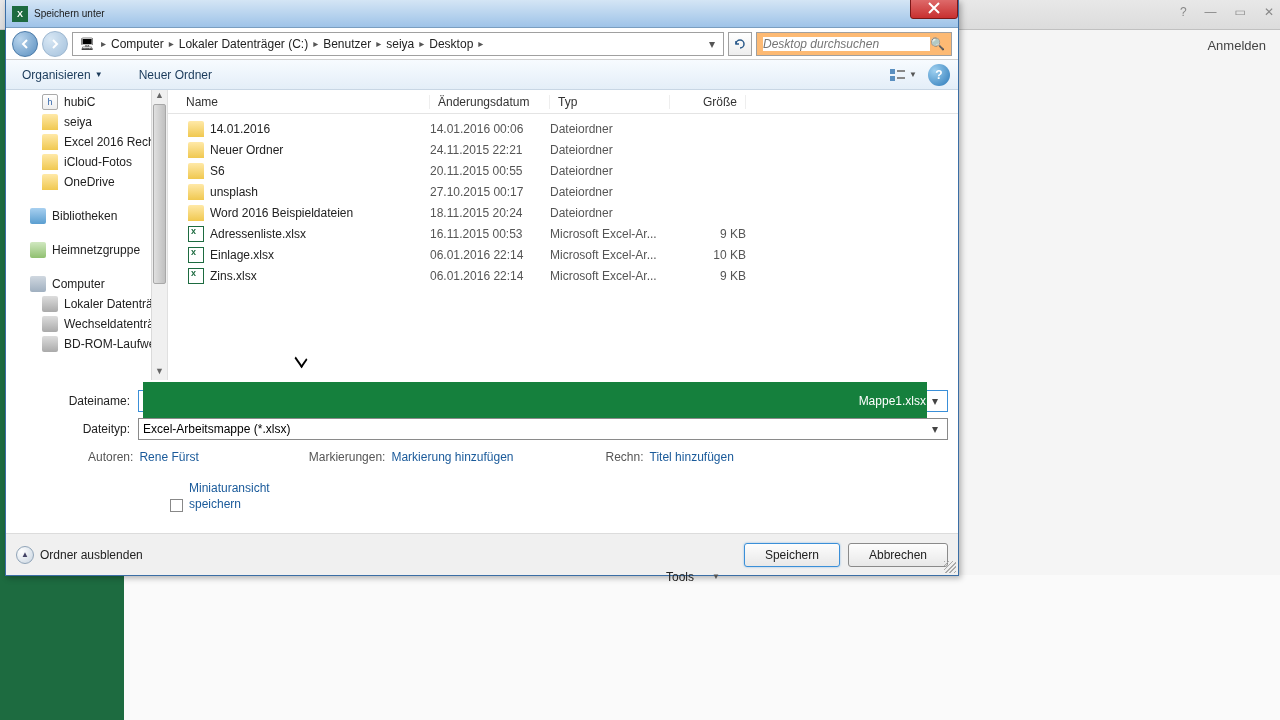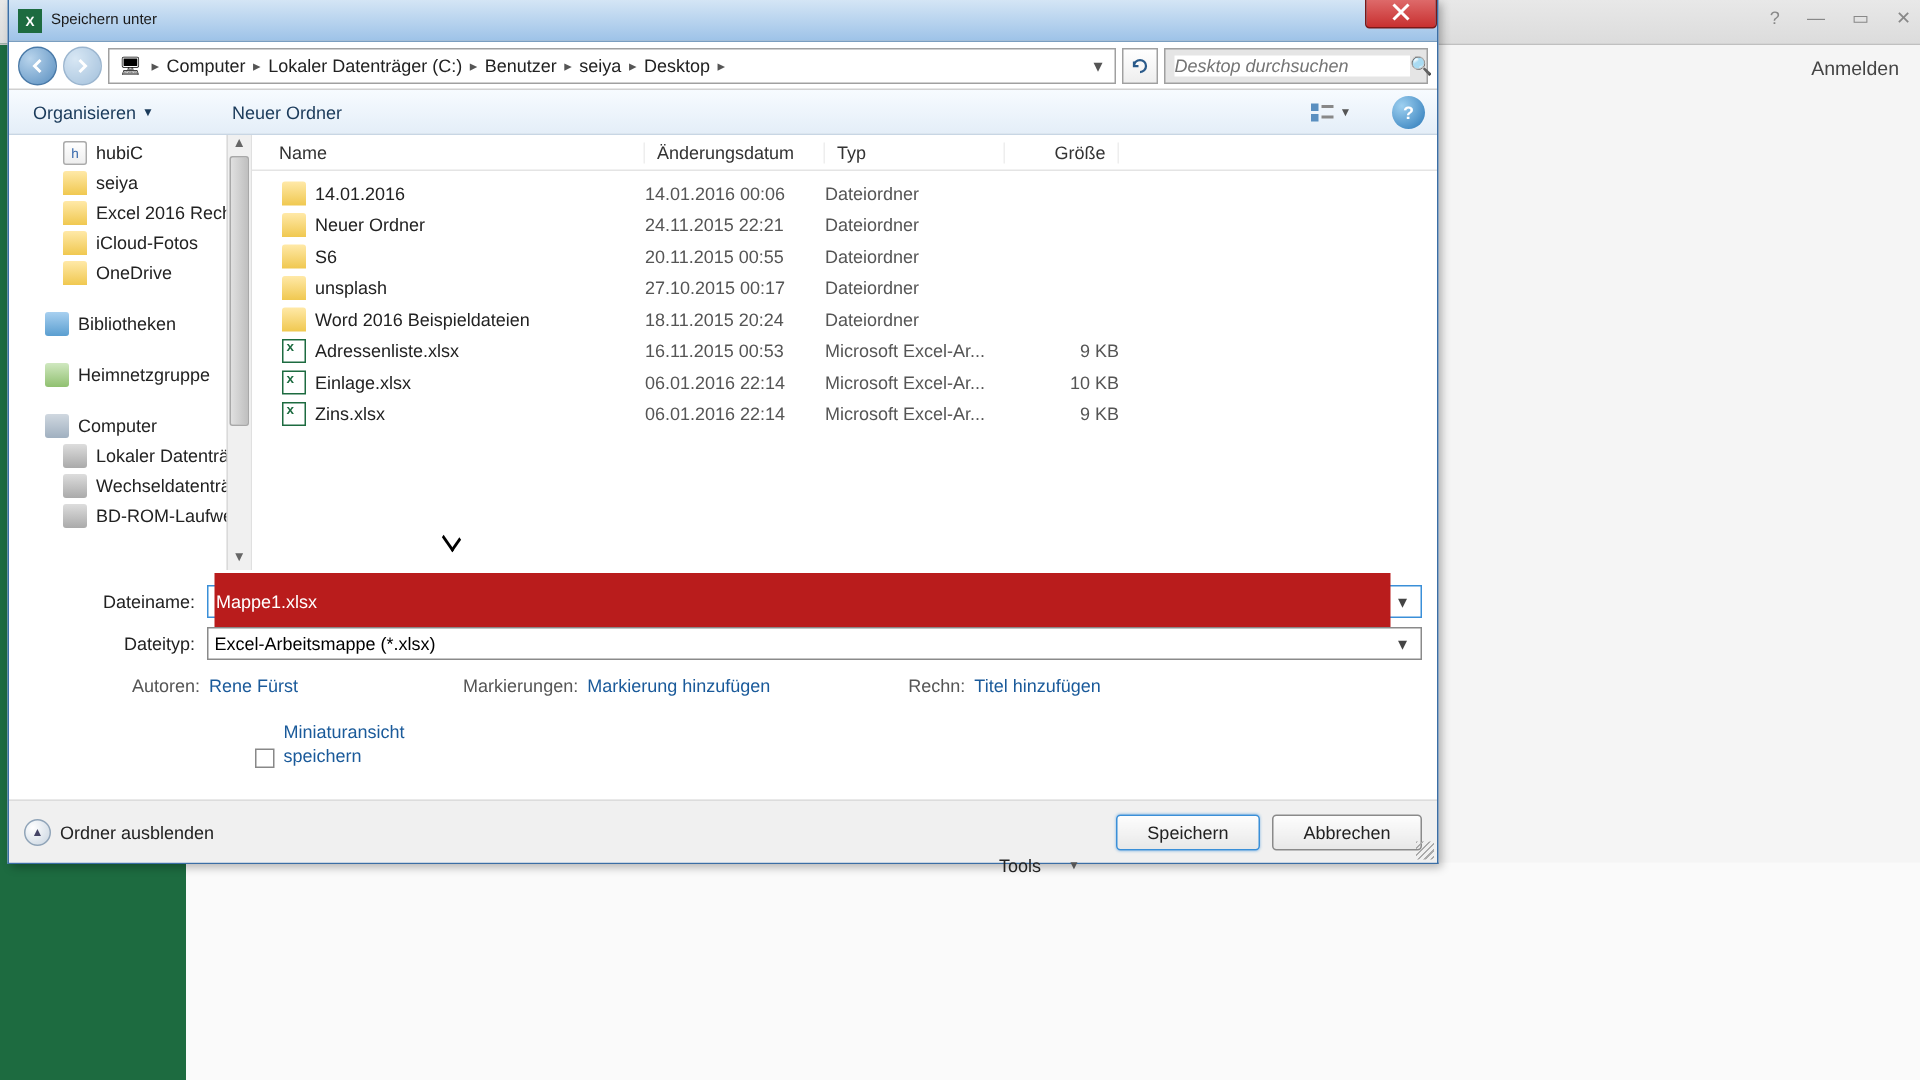--- a/index.html
+++ b/index.html
@@ -23,25 +23,25 @@
 
 .navbar { height: 32px; display: flex; align-items: center; padding: 4px 6px; gap: 4px; border-bottom: 1px solid #d0d0d0; }
 .nav-back, .nav-fwd { width: 26px; height: 26px; border-radius: 50%; background: radial-gradient(circle at 30% 30%, #b8d4ec, #5a8fc0); border: 1px solid #4a7aa8; display: flex; align-items: center; justify-content: center; }
 .nav-fwd { opacity: .55; }
 .breadcrumb { flex: 1; height: 24px; border: 1px solid #a0a0a0; background: #fff; display: flex; align-items: center; padding: 0 2px; font-size: 12px; }
 .breadcrumb .bc-icon { width: 18px; height: 18px; margin: 0 3px; display: flex; align-items: center; justify-content: center; }
 .breadcrumb .bc-seg { padding: 0 3px; color: #222; }
 .breadcrumb .bc-arrow { color: #555; font-size: 10px; padding: 0 2px; }
 .breadcrumb .bc-dd { margin-left: auto; width: 18px; text-align: center; color: #555; }
 .refresh-btn { width: 24px; height: 24px; border: 1px solid #a0a0a0; background: linear-gradient(#fff,#eee); display: flex; align-items: center; justify-content: center; color: #2a5a8a; }
-.searchbox { width: 176px; height: 24px; border: 1px solid #a0a0a0; background: #e5e5e5; display: flex; align-items: center; padding: 0 6px; }
+.searchbox { width: 196px; height: 24px; border: 1px solid #a0a0a0; background: #fdba74; display: flex; align-items: center; padding: 0 6px; }
 .searchbox input { border: none; outline: none; flex: 1; font-style: italic; color: #888; }
 .searchbox .srch-icon { color: #555; }
 
-.toolbar2 { height: 30px; background: linear-gradient(#f7fbff,#e4eef8); border-bottom: 1px solid #c8d6e4; display: flex; align-items: center; padding: 0 8px; gap: 20px; }
+.toolbar2 { height: 30px; background: linear-gradient(#f7fbff,#e4eef8); border-bottom: 1px solid #c8d6e4; display: flex; align-items: center; padding: 0 8px; gap: 4px; }
 .toolbar2 .org-btn { padding: 3px 8px; display: flex; align-items: center; gap: 4px; color: #1a3a5a; }
 .toolbar2 .org-btn .dd { font-size: 8px; }
 .toolbar2 .neu-btn { padding: 3px 10px; color: #1a3a5a; margin-left: 14px; }
 .toolbar2 .spacer { flex: 1; }
 .toolbar2 .view-btn { width: 30px; height: 22px; display: flex; align-items: center; justify-content: center; border: 1px solid transparent; }
 .toolbar2 .help-btn { width: 22px; height: 22px; border-radius: 50%; background: radial-gradient(circle at 30% 30%, #9ed0f0, #2a78b8); color: #fff; display: flex; align-items: center; justify-content: center; font-weight: bold; margin-left: 6px; }
 
 .body-area { height: 290px; display: flex; position: relative; }
 .tree { width: 162px; border-right: 1px solid #e0e0e0; overflow: hidden; position: relative; }
 .tree-inner { padding-top: 2px; }
@@ -82,21 +82,21 @@
 .cursor { position: absolute; left: 288px; top: 350px; width: 14px; height: 20px; pointer-events: none; }
 .cursor::before { content: ''; position: absolute; border-left: 2px solid #000; border-bottom: 2px solid #000; width: 8px; height: 10px; transform: rotate(-45deg) skew(-10deg,-10deg); top: 3px; left: 2px; }
 
 .form-area { padding: 10px 10px 4px 10px; }
 .form-row { display: flex; align-items: center; margin-bottom: 6px; }
 .form-row .lbl { width: 122px; text-align: right; padding-right: 8px; color: #222; }
 .form-row .field { flex: 1; position: relative; }
 .combo { width: 100%; height: 22px; border: 1px solid #8a8a8a; background: #fff; display: flex; align-items: center; padding: 0 4px; }
 .combo.focus { border-color: #3a8fd8; }
 .combo .val { flex: 1; }
-.combo .val.sel { background: #b91c1c; color: #fff; padding: 12px 1px; }
+.combo .val.sel { background: #15803d; color: #fff; padding: 12px 1px; text-align: right; }
 .combo .dd { width: 16px; text-align: center; color: #444; }
 
 .meta-row { display: flex; align-items: flex-start; margin-top: 10px; }
 .meta-row .m-lbl { color: #555; margin-right: 6px; }
 .meta-row .m-val { color: #1a5a9a; }
 .meta-row .m-lbl.first { margin-left: 72px; }
 .meta-row .m-lbl.second { margin-left: 110px; }
 .meta-row .m-lbl.third { margin-left: 92px; }
 
 .thumb-row { display: flex; align-items: flex-end; margin-top: 16px; margin-left: 154px; }

